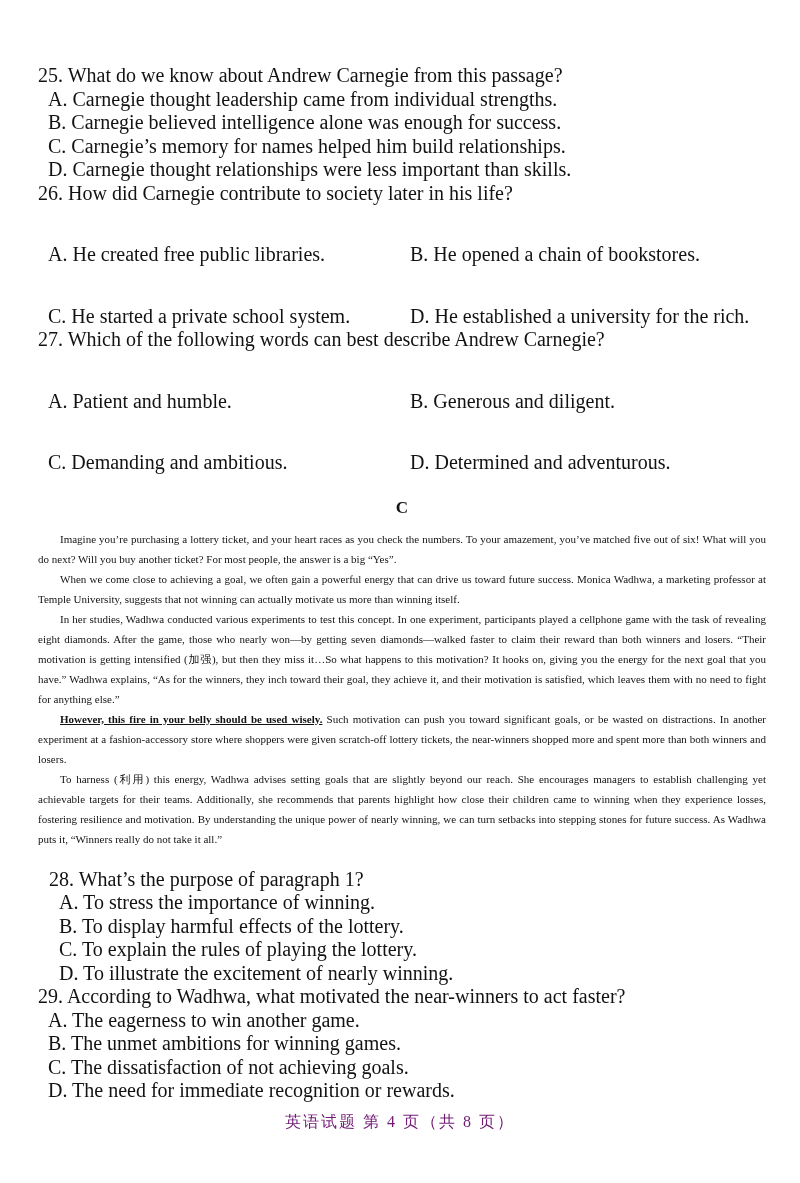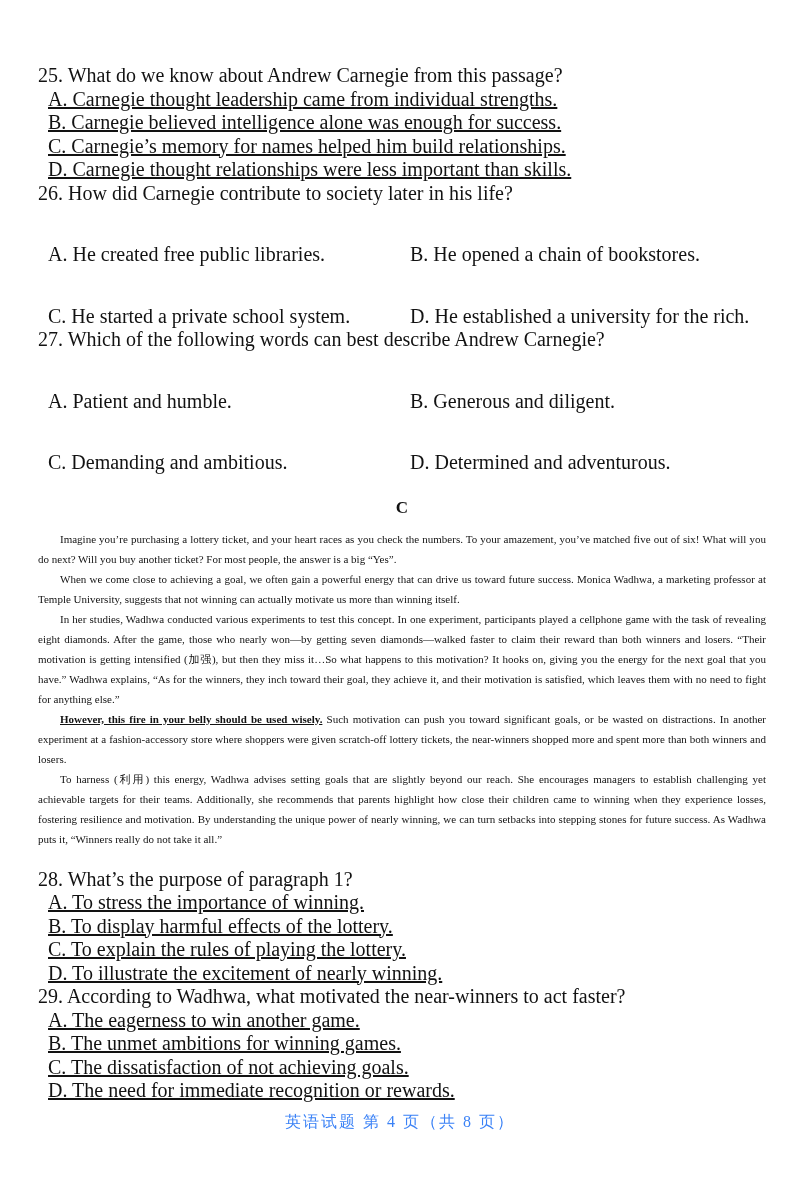--- a/index.html
+++ b/index.html
@@ -13,21 +13,21 @@
     height: 1183px;
     position: relative;
     overflow: hidden;
   }
   .page {
     padding: 64px 34px 0 38px;
   }
   
   .question { font-size: 20px; line-height: 23.5px; }
   .q-stem { }
-  .opt { padding-left: 10px; text-decoration: underline; }
+  .opt { padding-left: 10px; }
   .opt-row { display: flex; align-items: flex-end; }
   .opt-row .col1 { width: 372px; padding-left: 10px; }
   .opt-row .col2 { flex: 1; margin-top: 38px; }
   
   .section-label {
     text-align: center;
     font-weight: bold;
     font-size: 17px;
     margin-top: 21px;
     margin-bottom: 9px;
@@ -36,31 +36,31 @@
   .para {
     font-size: 11px;
     line-height: 20px;
     text-align: justify;
     text-indent: 2em;
   }
   .em-line {
     font-weight: bold;
     text-decoration: underline;
   }
-  .questions-after { margin-top: 19px; }
+  .questions-after { margin-top: 19px; margin-left: 11px; }
   
   .footer {
     position: absolute;
     left: 0;
     top: 1112px;
     width: 100%;
     text-align: center;
     font-size: 16px;
     letter-spacing: 2px;
-    color: #3b82f6;
+    color: #701a75;
   }
 </style>
 </head>
 <body>
 
 <div class="page">
 
   <div class="question">
     <div class="q-stem"><span>25.</span> <span>What do we know about Andrew Carnegie from this passage?</span></div>
     <div class="opt">A. Carnegie thought leadership came from individual strengths.</div>

